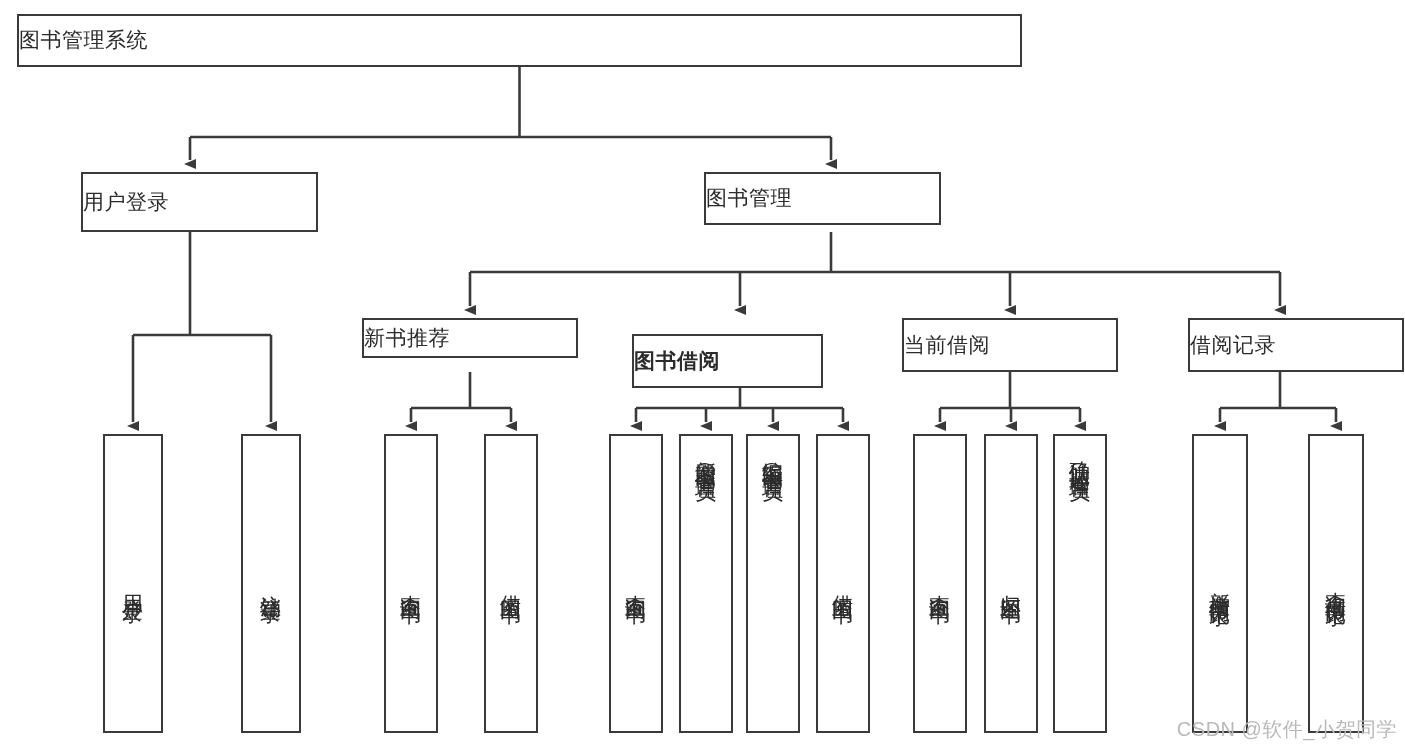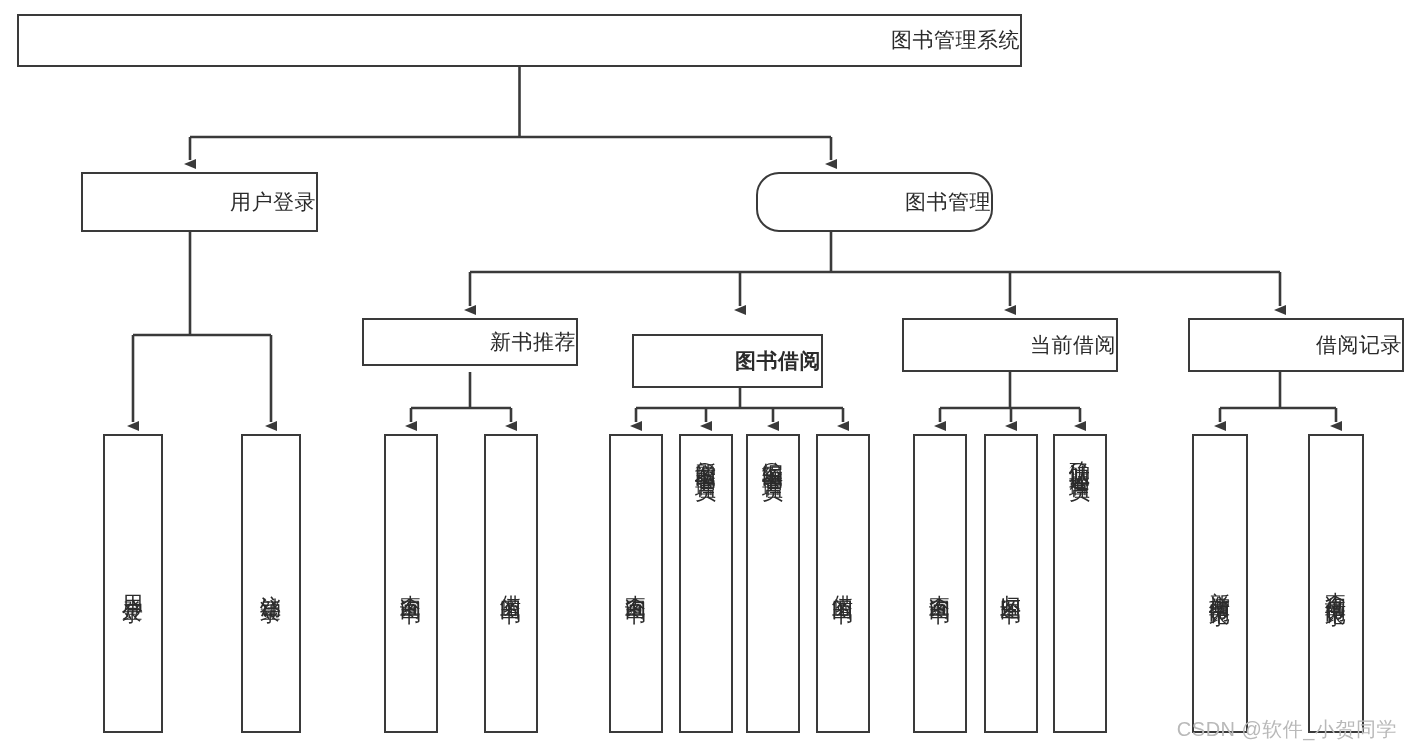--- a/index.html
+++ b/index.html
@@ -27,21 +27,21 @@
     height: 747px;
     pointer-events: none;
   }
   .node {
     position: absolute;
     box-sizing: border-box;
     background: #ffffff;
     border: 2px solid #3a3a3a;
     display: flex;
     align-items: center;
-    justify-content: flex-end;
+    justify-content: flex-start;
     z-index: 2;
   }
   .node .node-label {
     color: #2b2b2b;
     font-size: 21px;
     line-height: 1.18;
     letter-spacing: 0.5px;
     white-space: nowrap;
     text-align: center;
   }
@@ -129,25 +129,25 @@
     </g>
   </svg>
 
   <div class="node" style="left: 17px; top: 14px; width: 1005px; height: 53px;">
     <span class="node-label">图书管理系统</span>
   </div>
 
   <div class="node" style="left: 81px; top: 172px; width: 237px; height: 60px;">
     <span class="node-label">用户登录</span>
   </div>
-  <div class="node" style="left: 756px; top: 172px; width: 237px; height: 60px; border-radius: 23px;">
+  <div class="node" style="left: 704px; top: 172px; width: 237px; height: 53px;">
     <span class="node-label">图书管理</span>
   </div>
 
-  <div class="node" style="left: 362px; top: 318px; width: 216px; height: 48px;">
+  <div class="node" style="left: 362px; top: 318px; width: 216px; height: 40px;">
     <span class="node-label">新书推荐</span>
   </div>
   <div class="node" style="left: 632px; top: 334px; width: 191px; height: 54px; font-weight: bold;">
     <span class="node-label">图书借阅</span>
   </div>
   <div class="node" style="left: 902px; top: 318px; width: 216px; height: 54px;">
     <span class="node-label">当前借阅</span>
   </div>
   <div class="node" style="left: 1172px; top: 318px; width: 216px; height: 54px; margin-left: 16px;">
     <span class="node-label">借阅记录</span>

